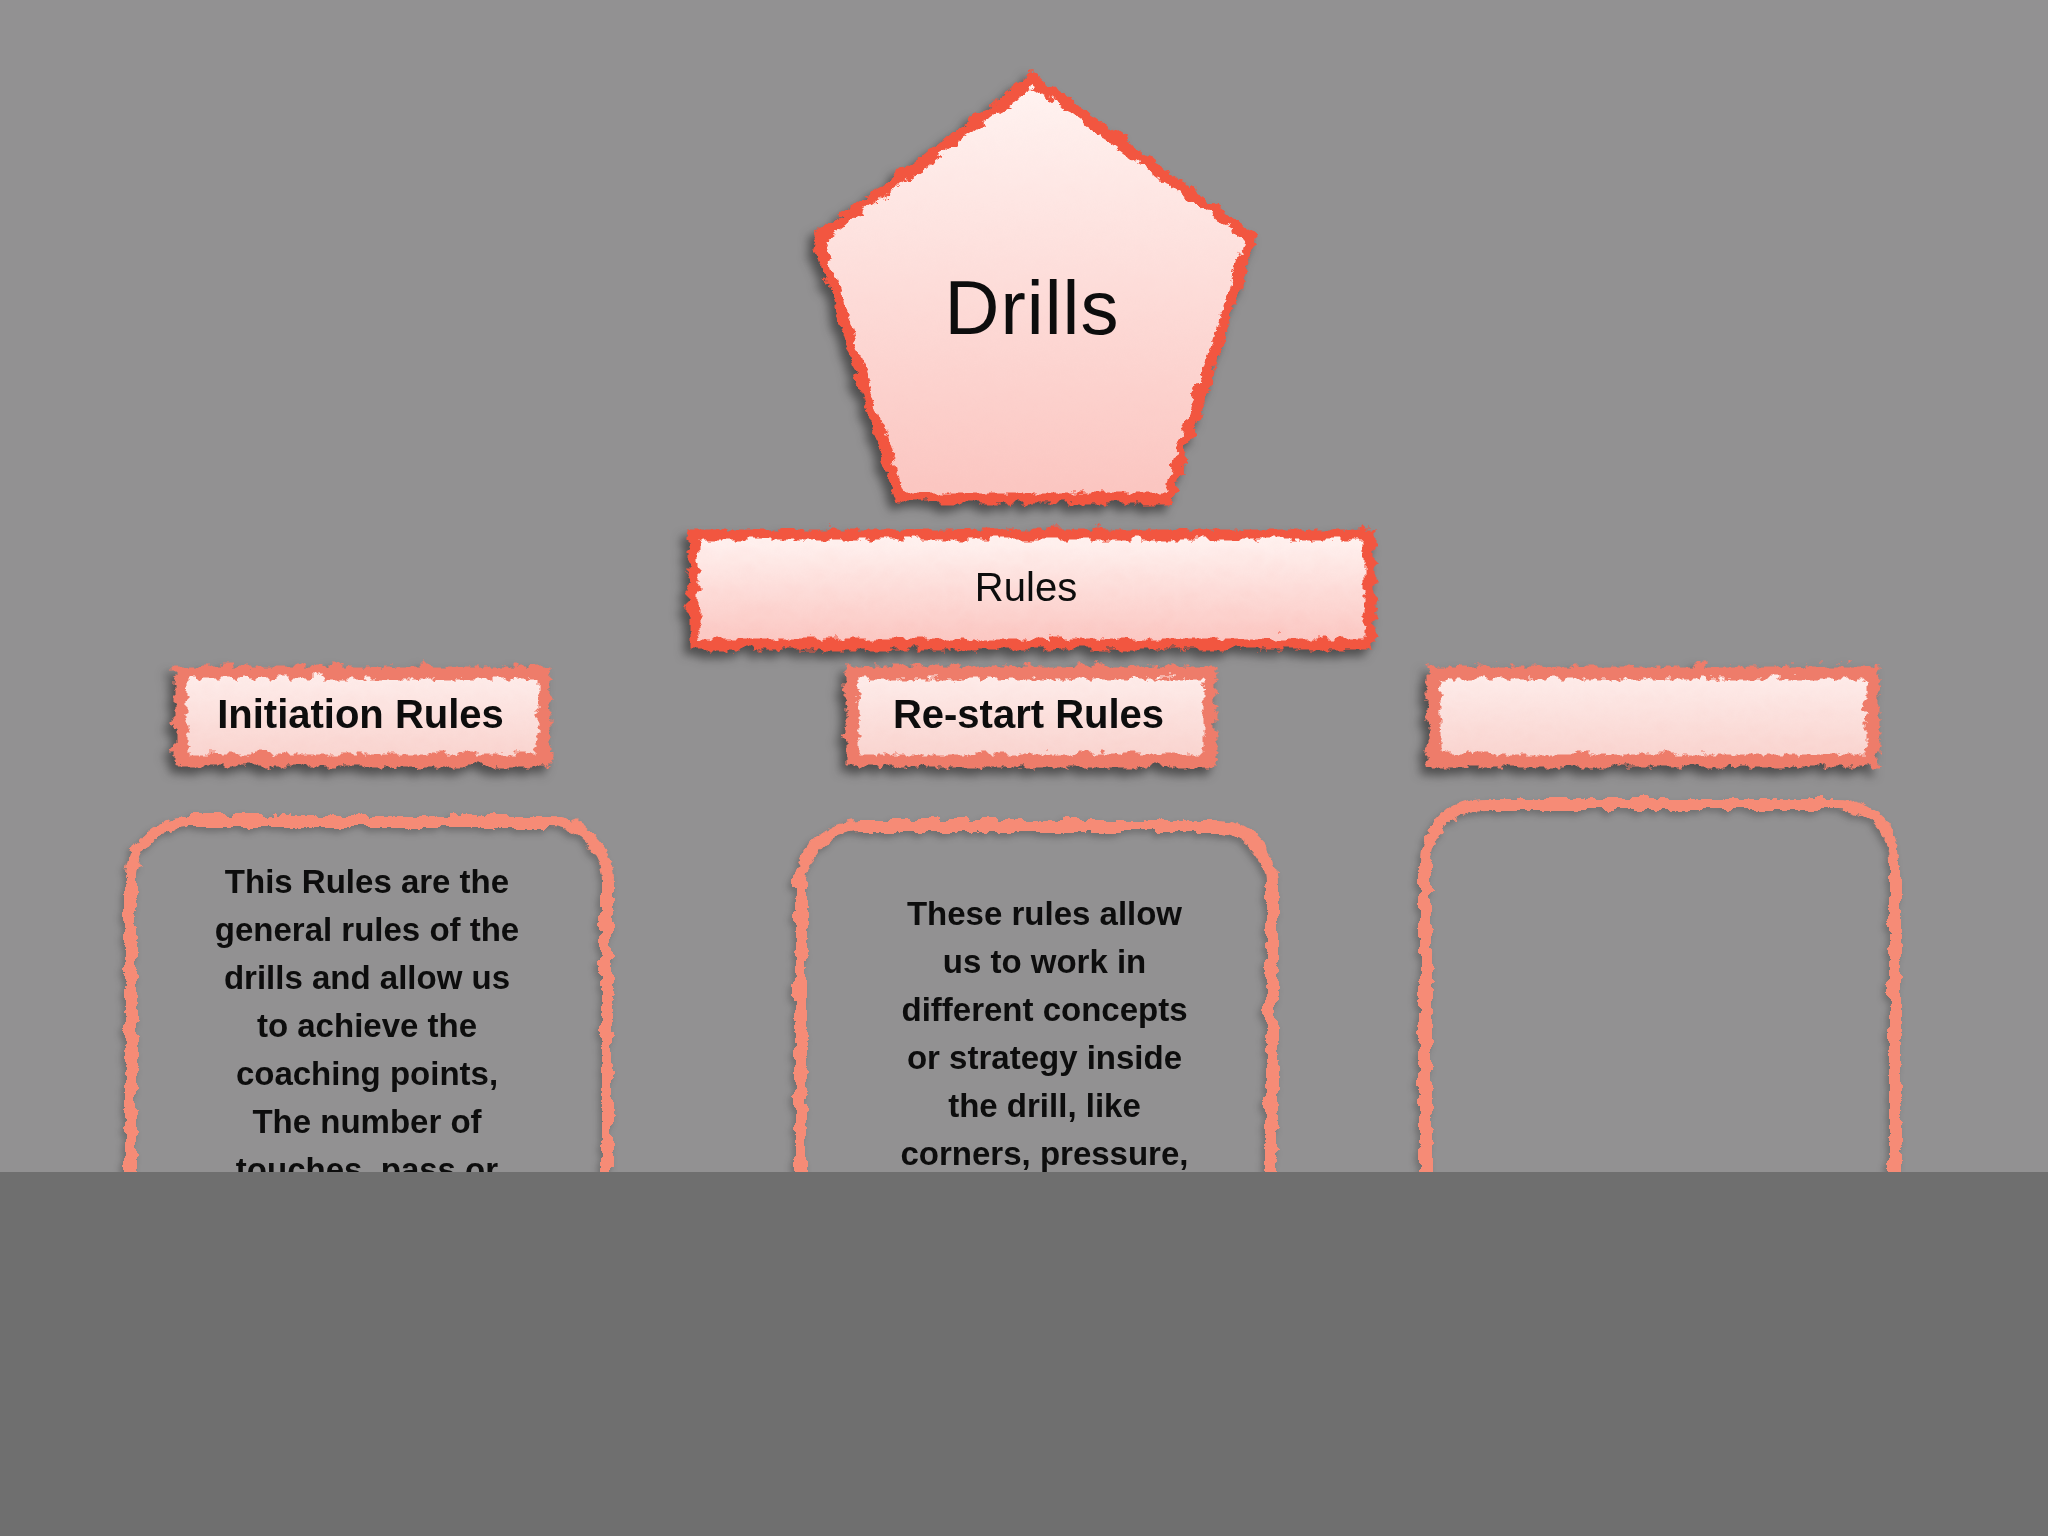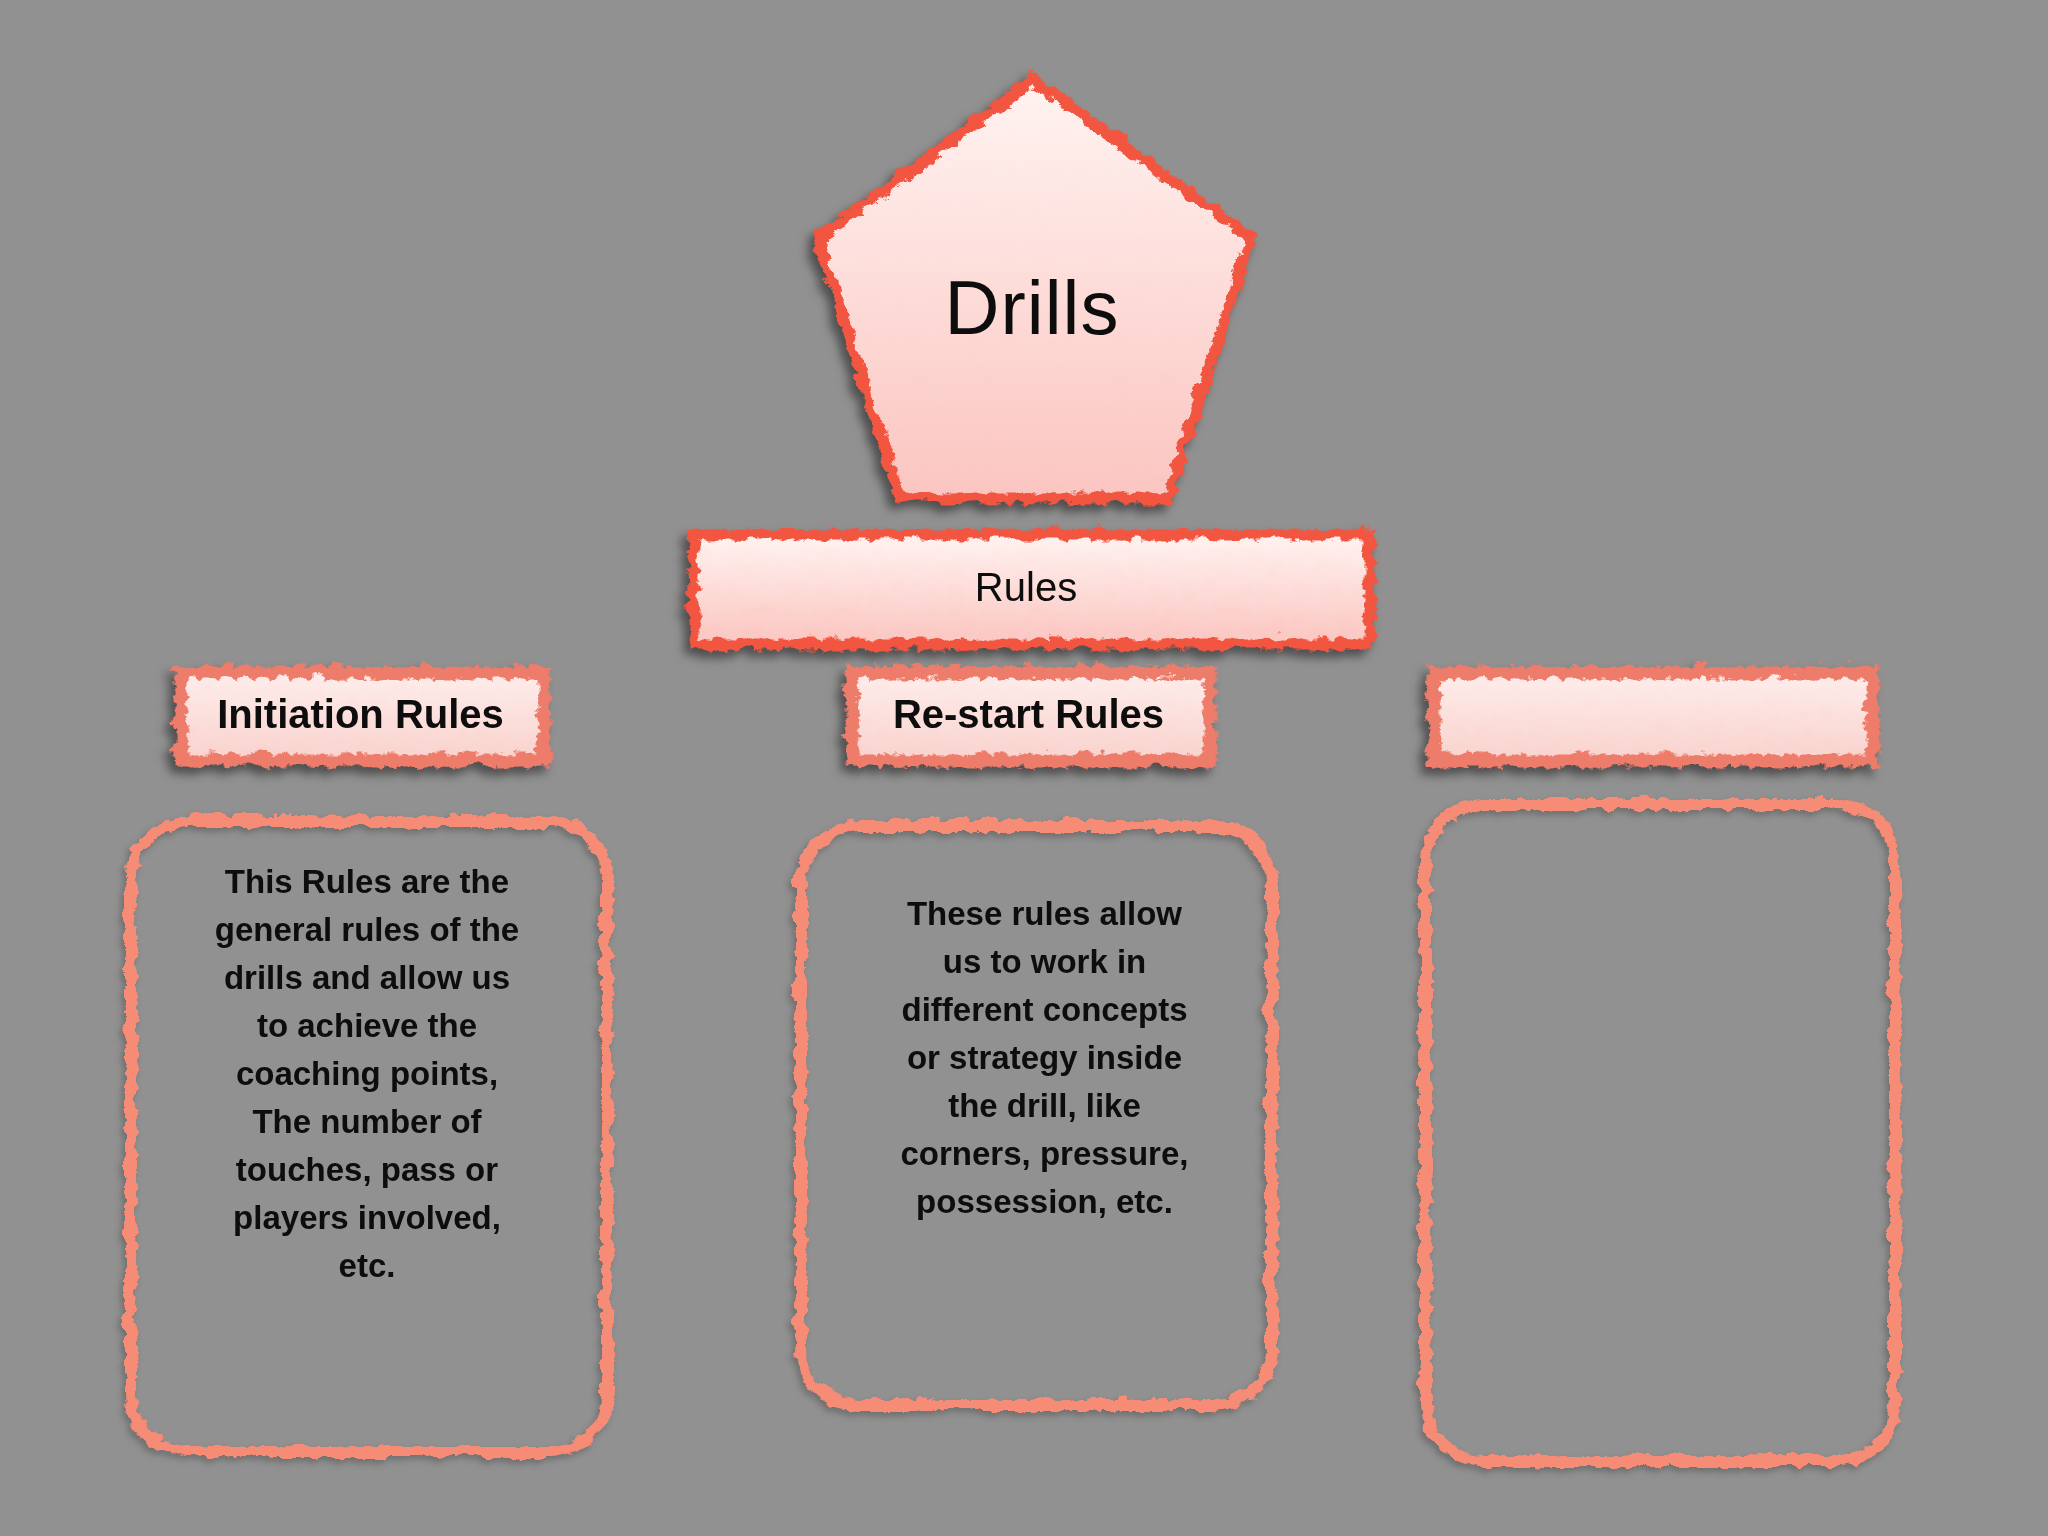--- a/index.html
+++ b/index.html
@@ -3,21 +3,21 @@
 <meta charset="utf-8">
 <style>
   html, body {
     margin: 0;
     padding: 0;
     background: #6f6f6f;
   }
   .canvas {
     position: relative;
     width: 2048px;
-    height: 1536px;
+    height: 1172px;
     background: #929192;
     overflow: hidden;
     font-family: "Liberation Sans", sans-serif;
     color: #0d0d0d;
     text-decoration: underline;
   }
   .shapes-layer {
     position: absolute;
     left: 0;
     top: 0;

